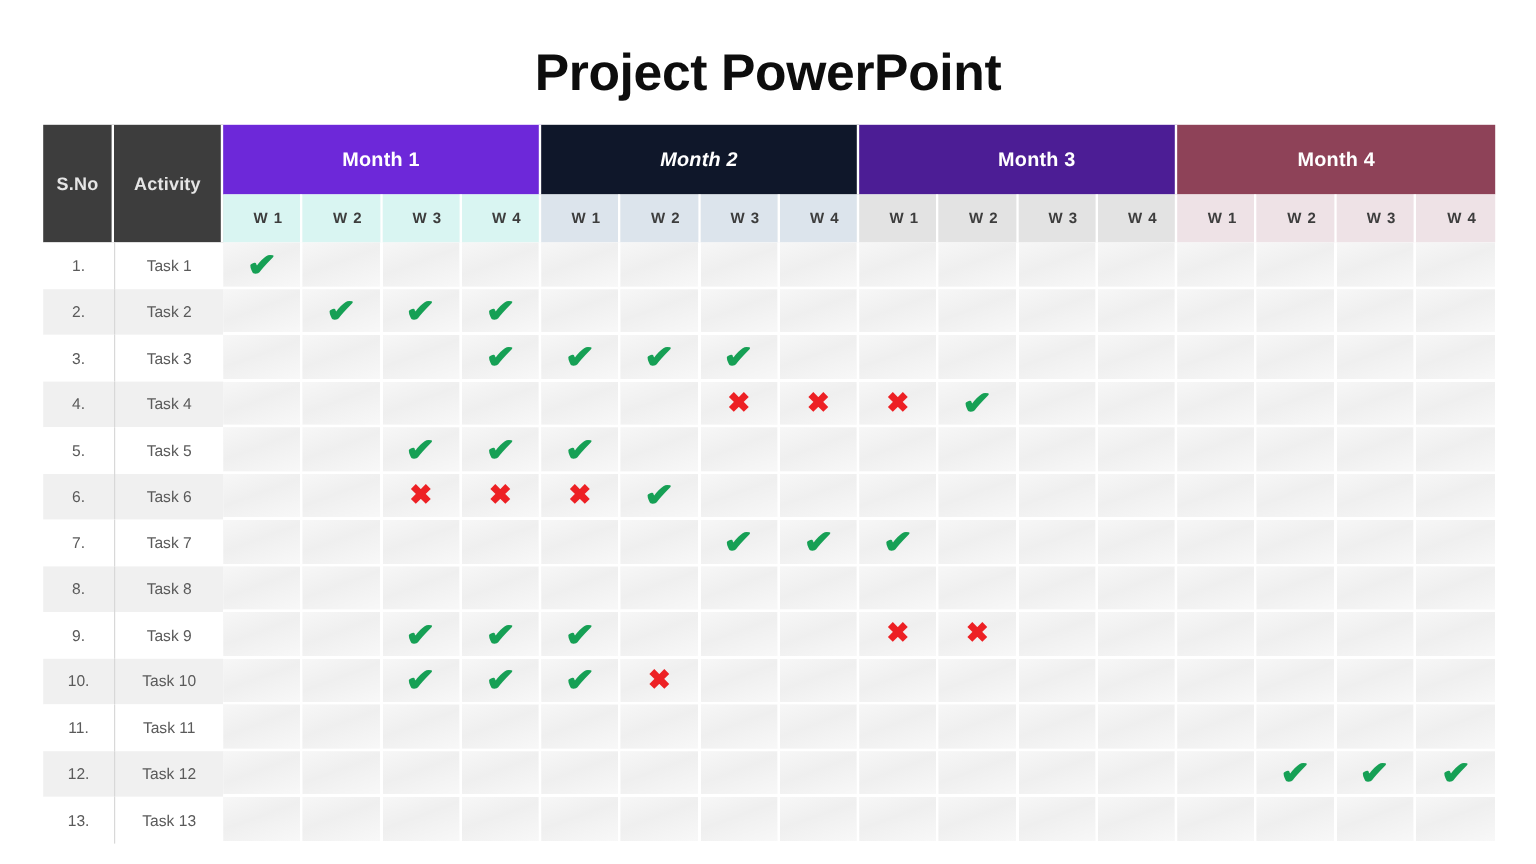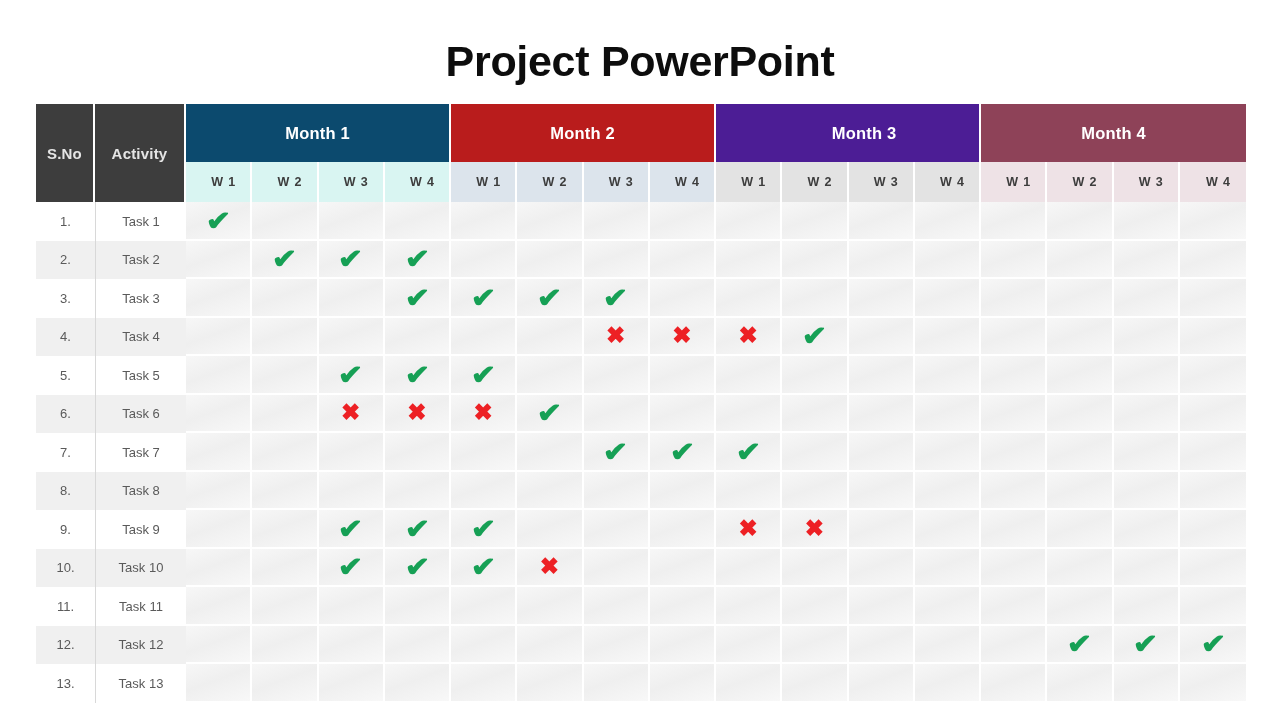--- a/index.html
+++ b/index.html
@@ -159,22 +159,22 @@
         <col class="c-week">
         <col class="c-week">
         <col class="c-week">
         <col class="c-week">
         <col class="c-week">
       </colgroup>
     <thead>
       <tr id="header-row-months">
           <th class="corner" rowspan="2">S.No</th>
           <th class="corner" rowspan="2">Activity</th>
-          <th class="month-head" colspan="4" style="background: #0c4a6e; margin-left: 36px;">Month 1</th>
-          <th class="month-head" colspan="4" style="background: #b91c1c;">Month 2</th>
+          <th class="month-head" colspan="4" style="background: #6d28d9; margin-left: 36px;">Month 1</th>
+          <th class="month-head" colspan="4" style="background: #0f172a; font-style: italic;">Month 2</th>
           <th class="month-head" colspan="4" style="background: #4c1d95; padding-left: 34px;">Month 3</th>
           <th class="month-head last" colspan="4" style="background: rgb(142, 66, 88);">Month 4</th>
         </tr>
       <tr id="header-row-weeks">
           <th class="week-head" style="background: rgb(217, 245, 242);">W 1</th>
           <th class="week-head" style="background: rgb(217, 245, 242);">W 2</th>
           <th class="week-head" style="background: rgb(217, 245, 242);">W 3</th>
           <th class="week-head" style="background: rgb(217, 245, 242);">W 4</th>
           <th class="week-head" style="background: rgb(220, 228, 236);">W 1</th>
           <th class="week-head" style="background: rgb(220, 228, 236);">W 2</th>

